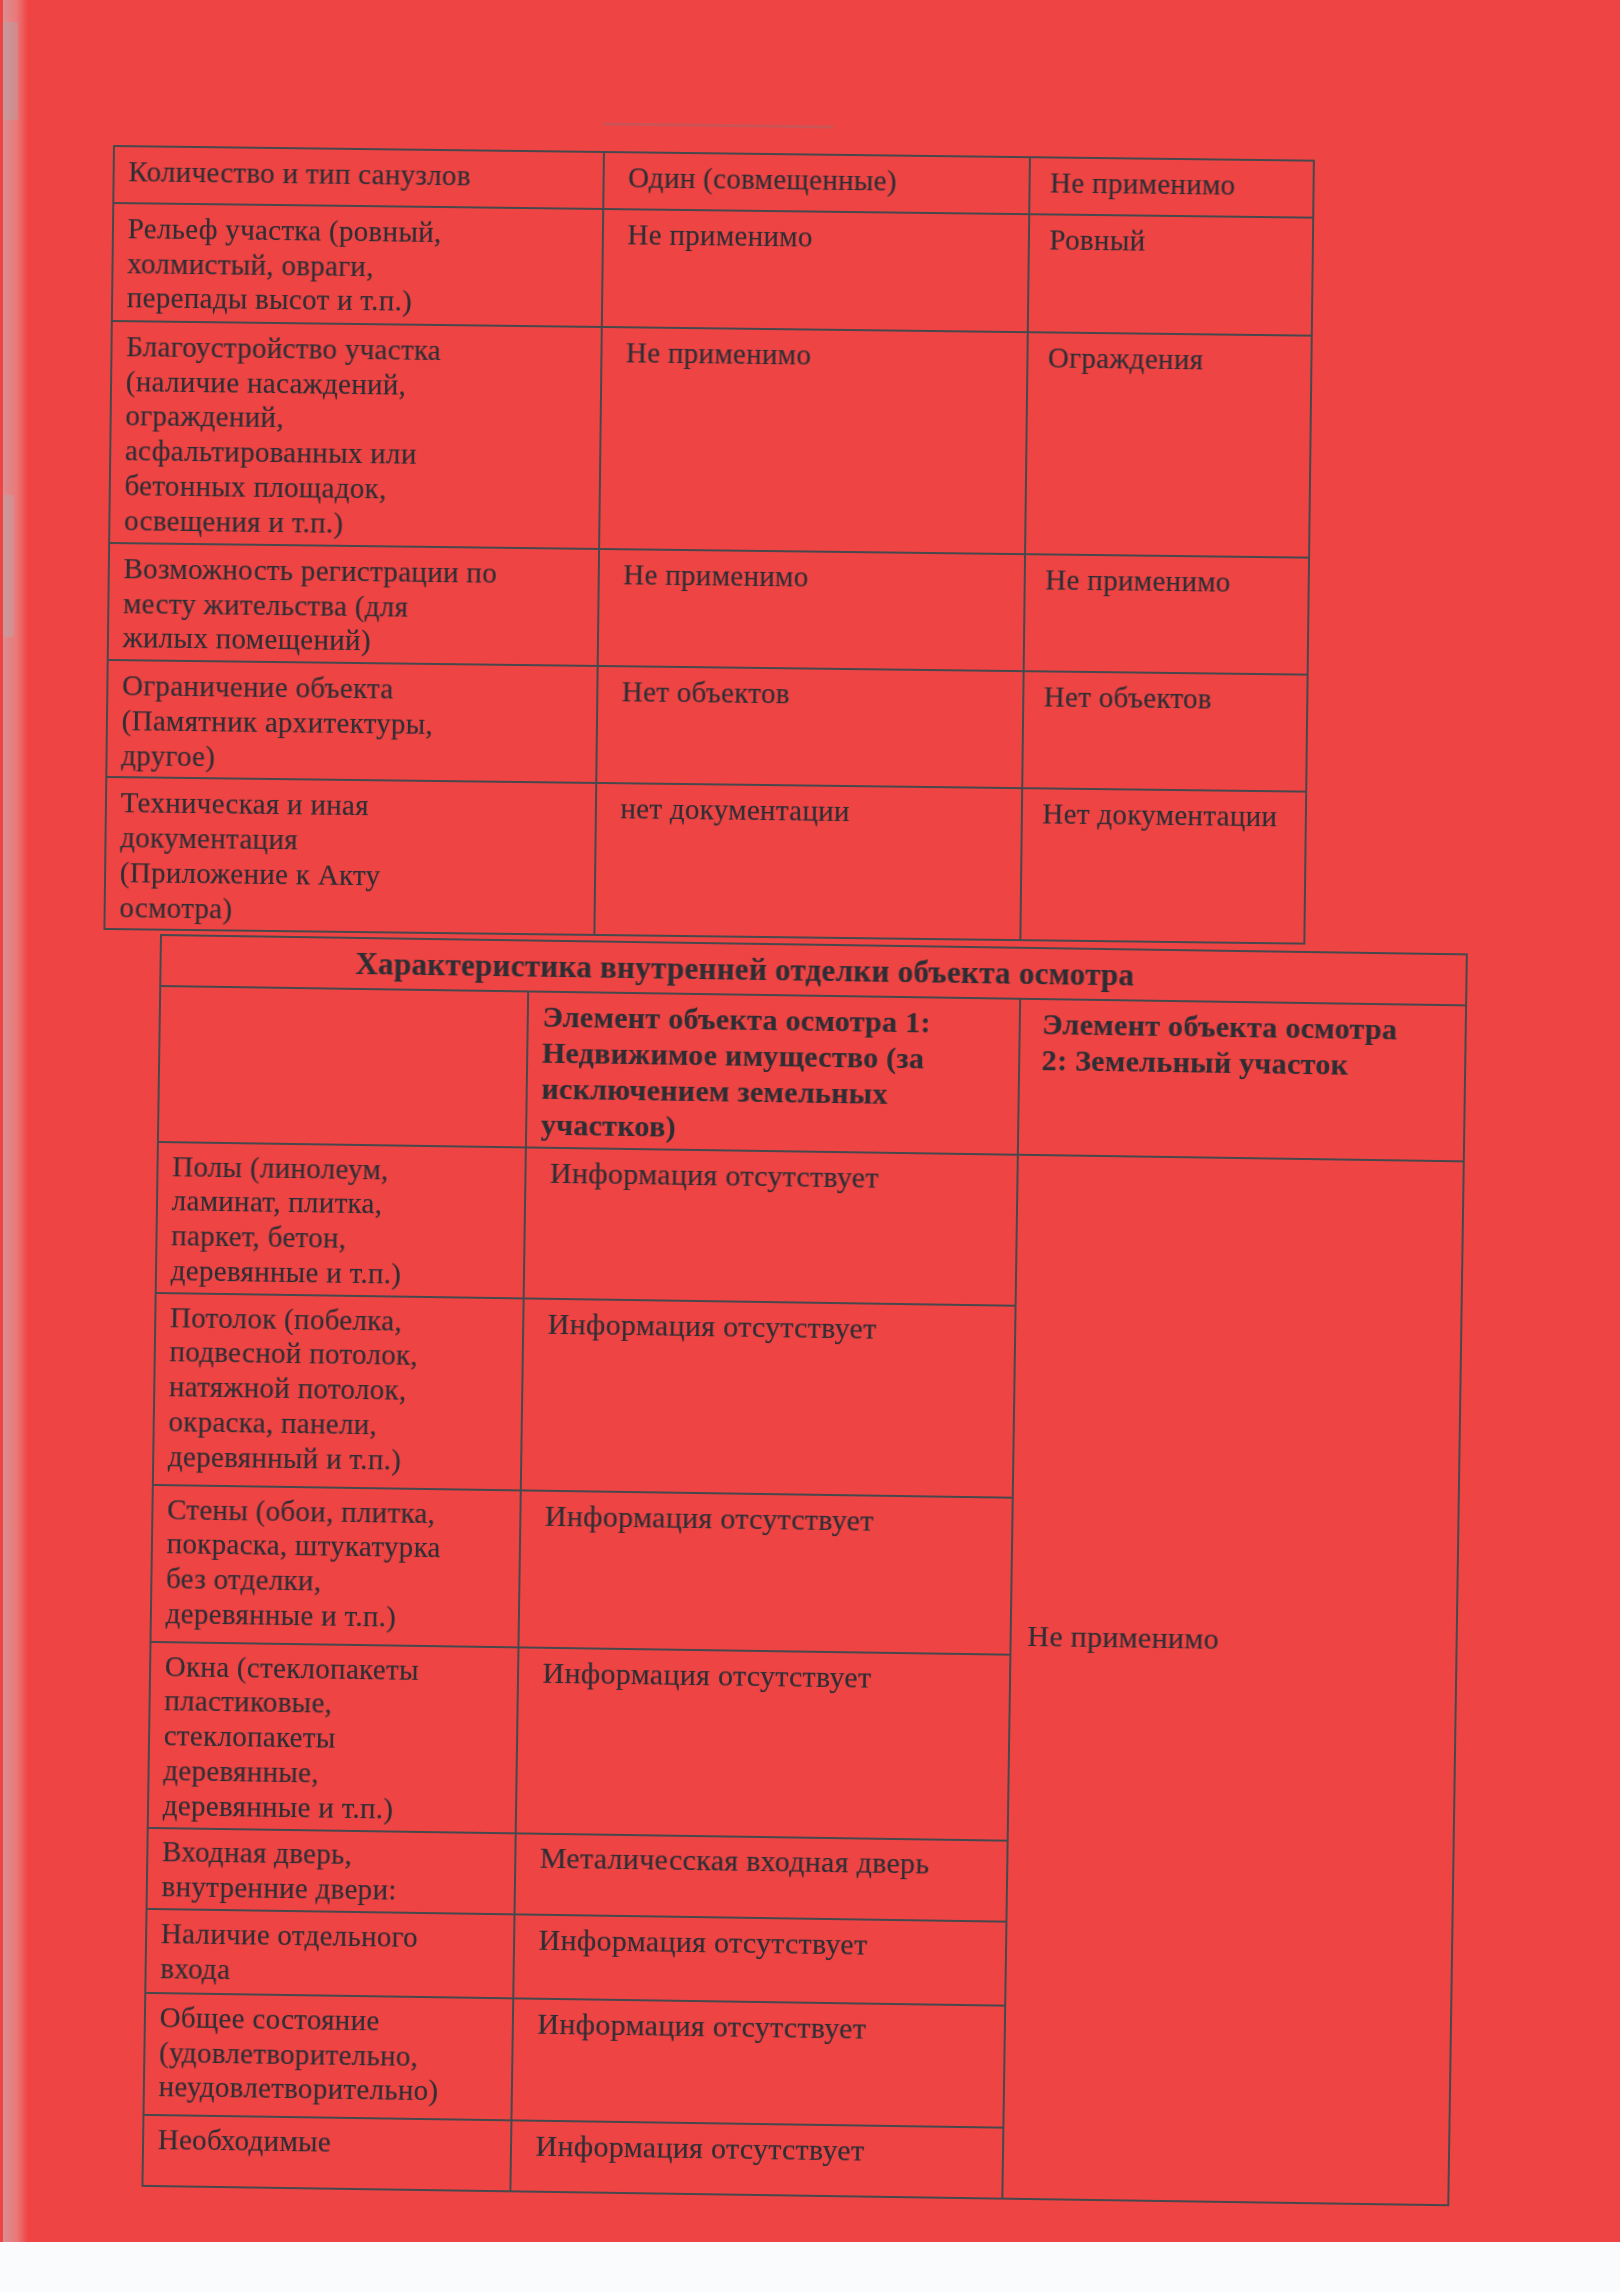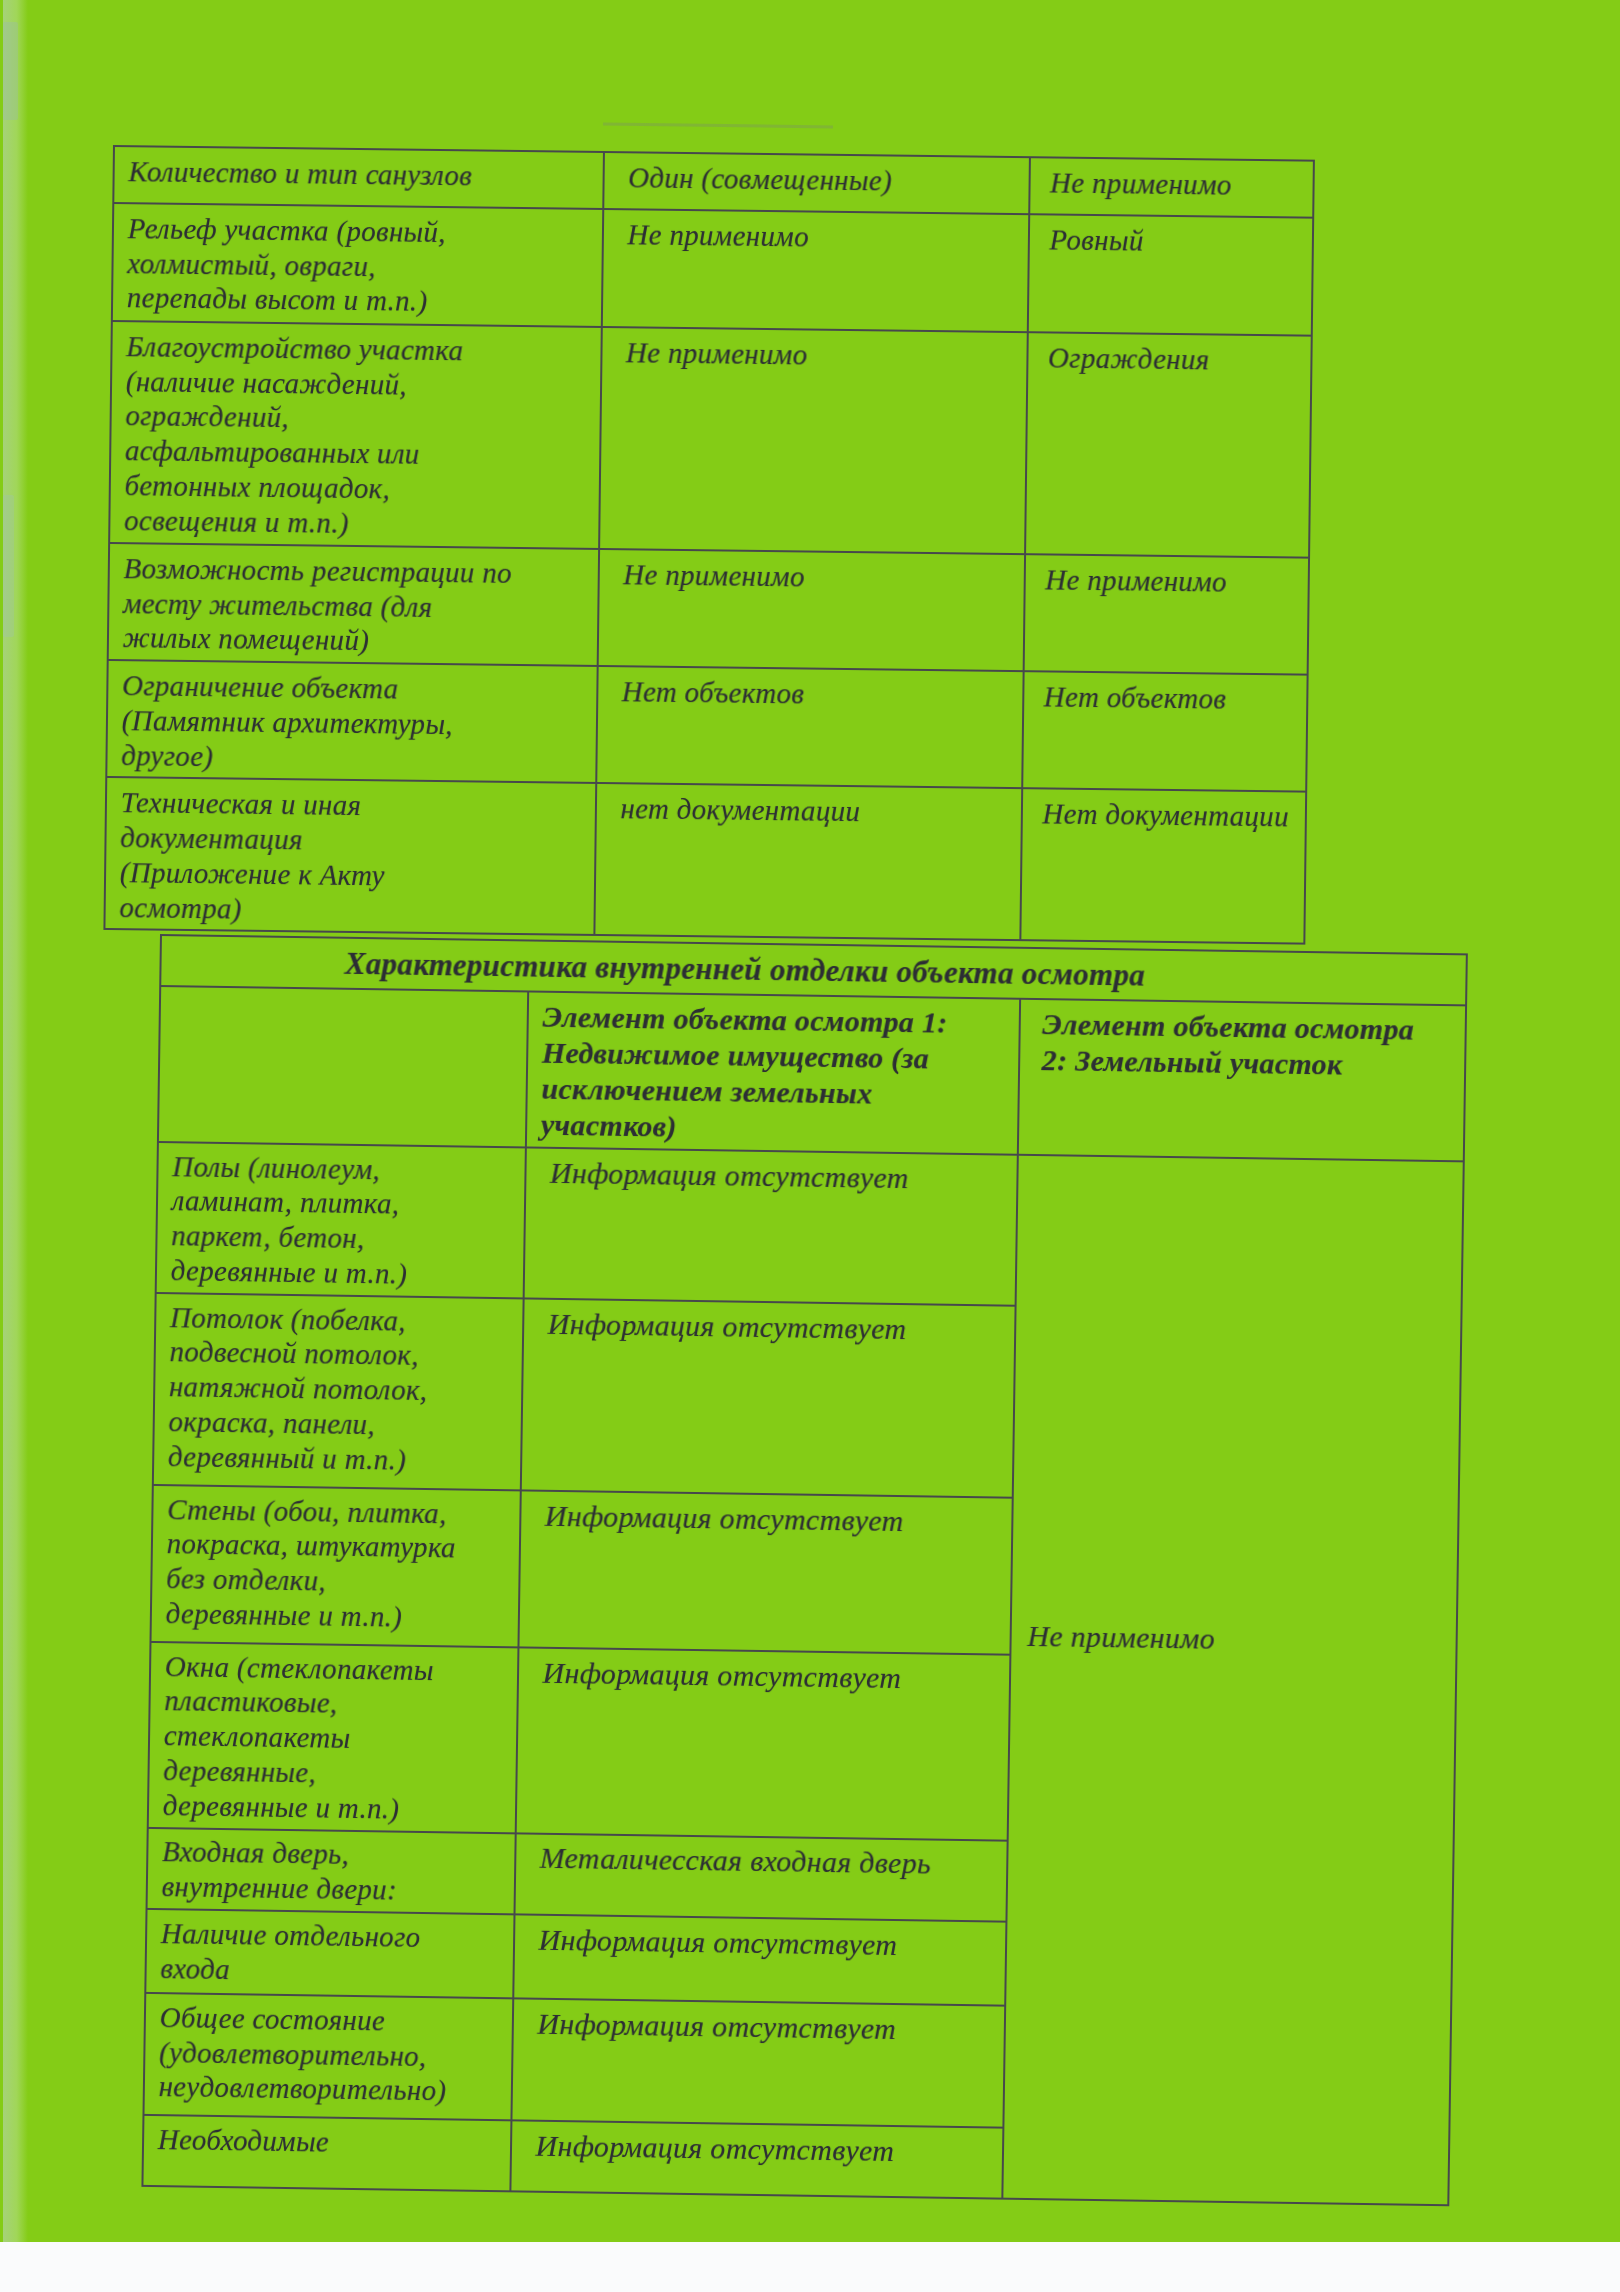--- a/index.html
+++ b/index.html
@@ -2,21 +2,21 @@
 <html><head>
 <meta charset="utf-8">
 <style>
   html,body{margin:0;padding:0;}
   body{
     width:1620px;height:2293px;
     background:#ffffff;
     font-family:"Liberation Serif","DejaVu Serif",serif;
     overflow:hidden;position:relative;
   }
-  .page{position:absolute;inset:0;background:#84cc16;font-style:italic;}
+  .page{position:absolute;inset:0;background:#ef4444;}
   
   .edge-strip{
     position:absolute;left:2.9px;top:0;width:25.5px;height:100%;
     background:linear-gradient(to right, rgba(198,216,220,.50), rgba(226,238,240,.30) 55%, rgba(255,255,255,0));
     pointer-events:none;
   }
   .edge-strip::before{
     content:"";position:absolute;left:0;top:21.6px;width:14.7px;height:98px;
     background:rgba(152,182,186,.30);border-radius:2px;
   }

